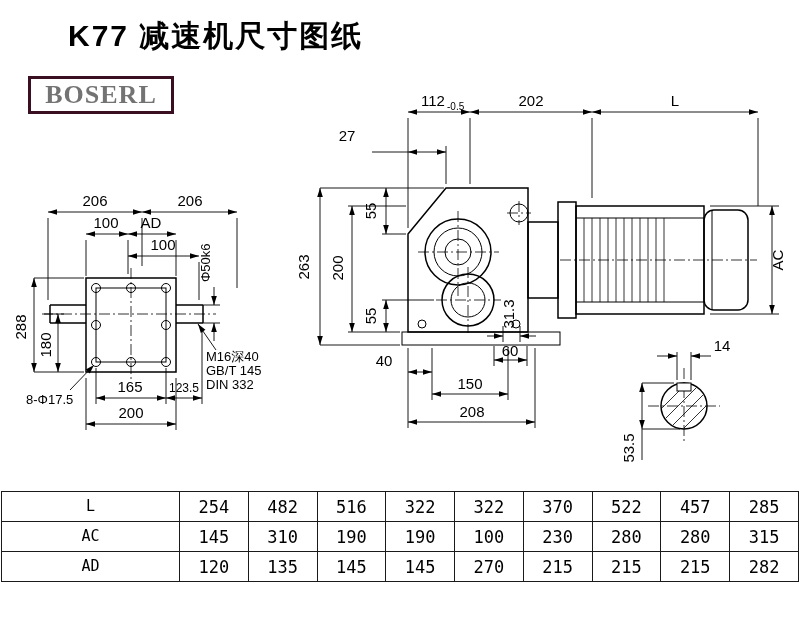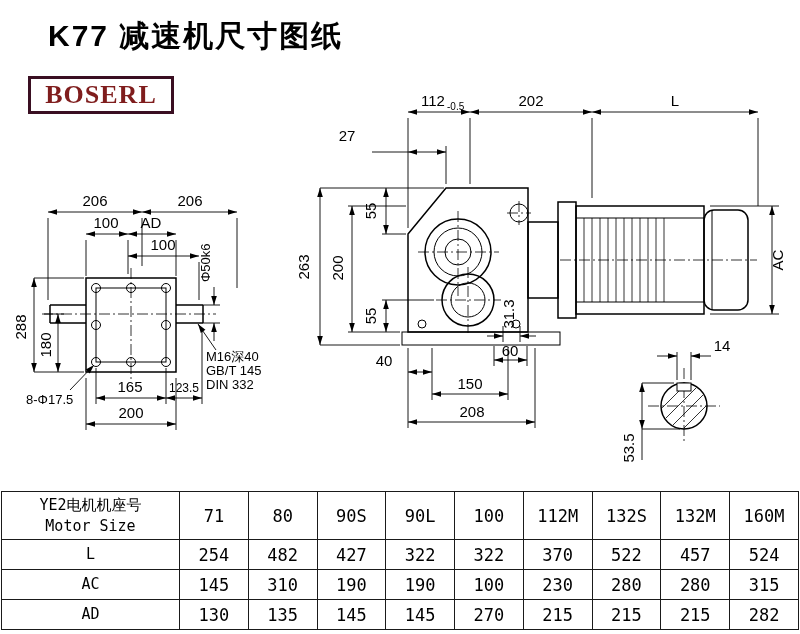--- a/index.html
+++ b/index.html
@@ -1,20 +1,20 @@
 <!DOCTYPE html>
 <html><head>
 <meta charset="utf-8">
 <style>
   * { margin:0; padding:0; box-sizing:border-box; }
   html,body { width:800px; height:634px; background:#fff; font-family:"Liberation Sans",sans-serif; }
   .page { position:relative; width:800px; height:634px; background:#fff; overflow:hidden; }
-  .title { position:absolute; left:48px; top:16px; font-size:30px; font-weight:bold; color:#000; letter-spacing:2px; }
+  .title { position:absolute; left:68px; top:16px; font-size:30px; font-weight:bold; color:#000; letter-spacing:2px; }
   .logo { position:absolute; left:28px; top:76px; width:146px; height:38px; border:3px solid #3a0f22; display:flex; align-items:center; justify-content:center; background:#fff; }
-  .logo span { font-family:"Liberation Serif",serif; font-weight:bold; font-size:26px; color:#7f1d1d; letter-spacing:1px; }
+  .logo span { font-family:"Liberation Serif",serif; font-weight:bold; font-size:26px; color:#737373; letter-spacing:1px; }
   svg.drawing { position:absolute; left:0; top:0; }
 
   .g  { fill:none; stroke:#000; stroke-width:1.5; }
   .g2 { fill:none; stroke:#000; stroke-width:1; }
   .fin { stroke:#000; stroke-width:0.8; }
   .ext { stroke:#000; stroke-width:0.9; fill:none; }
   .dim { stroke:#000; stroke-width:0.9; fill:none; }
   .cl  { stroke:#000; stroke-width:0.8; stroke-dasharray:11 3 2 3; fill:none; }
   .hatch { stroke:#000; stroke-width:0.8; }
   text.d  { font:15px "Liberation Sans",sans-serif; fill:#000; text-anchor:middle; }
@@ -259,62 +259,47 @@
         <col>
         <col>
         <col>
         <col>
         <col>
         <col>
         <col>
         <col>
     </colgroup>
     <tbody>
-        <tr class="hdr">
-      <td class="c0">
-        <span>YE2电机机座号</span><br>
-        <span>Motor Size</span>
-      </td>
-      <td>71</td>
-      <td>80</td>
-      <td>90S</td>
-      <td>90L</td>
-      <td>100</td>
-      <td>112M</td>
-      <td>132S</td>
-      <td>132M</td>
-      <td>160M</td>
-    </tr>
     <tr class="datarow">
       <td class="c0">L</td>
       <td>254</td>
       <td>482</td>
-      <td>427</td>
+      <td>516</td>
       <td>322</td>
       <td>322</td>
       <td>370</td>
       <td>522</td>
       <td>457</td>
-      <td>524</td>
+      <td>285</td>
     </tr>
     <tr class="datarow">
       <td class="c0">AC</td>
       <td>145</td>
       <td>310</td>
       <td>190</td>
       <td>190</td>
       <td>100</td>
       <td>230</td>
       <td>280</td>
       <td>280</td>
       <td>315</td>
     </tr>
     <tr class="datarow">
       <td class="c0">AD</td>
-      <td>130</td>
+      <td>120</td>
       <td>135</td>
       <td>145</td>
       <td>145</td>
       <td>270</td>
       <td>215</td>
       <td>215</td>
       <td>215</td>
       <td>282</td>
     </tr>
   </tbody>

